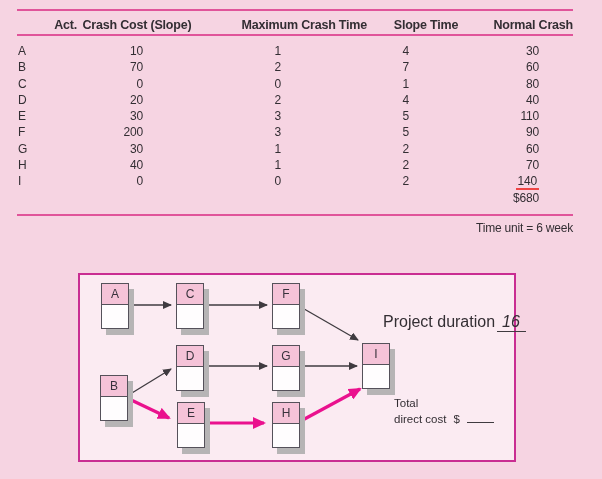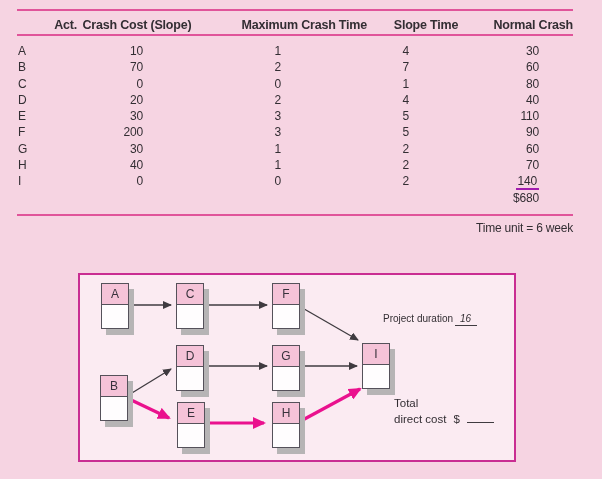--- a/index.html
+++ b/index.html
@@ -27,42 +27,42 @@
   .hc3{text-align:center;padding-left:8px;}
   .hc4{text-align:right;}
   .tbody{position:absolute;top:43px;left:0;right:0;}
   .trow{height:16.3px;line-height:16.3px;font-size:12px;}
   .cell{white-space:nowrap;}
   .c0{text-align:left;padding-left:1px;}
   .c1{text-align:right;padding-right:54px;}
   .c2{text-align:right;padding-right:86px;}
   .c3{text-align:right;padding-right:68px;}
   .c4{text-align:right;padding-right:34px;}
-  .u-pink{border-bottom:2px solid #a21caf;padding:0 2px 0 2px;}
+  .u-pink{border-bottom:2px solid #ef4444;padding:0 2px 0 2px;}
   .total-row{position:absolute;top:191px;left:0;right:0;font-size:12px;line-height:14px;}
   .footnote{position:absolute;top:221px;right:0;font-size:12px;letter-spacing:-0.2px;}
   
   .diagram{
     position:absolute;left:78px;top:273px;width:434px;height:185px;
     background:#fbebf2;border:2px solid #c92d92;
   }
   #edges{position:absolute;left:0;top:0;width:434px;height:185px;}
   .edge-normal{stroke:#3f3b40;stroke-width:1.3;}
   .edge-critical{stroke:#ea118e;stroke-width:3.2;}
   .node{
     position:absolute;width:26px;height:44px;border:1px solid#55515a;
     box-shadow:5px 6px 0 0 #b6b4b5;background:#fff;
   }
   .node-top{
     height:20px;background:#f5c3d8;border-bottom:1px solid #55515a;
     display:flex;align-items:center;justify-content:center;
     font-size:12px;color:#38323c;
   }
   .node-bottom{height:23px;background:#fffdfe;}
-  .duration-label{position:absolute;left:303px;top:38px;font-size:10px;white-space:nowrap;}
+  .duration-label{position:absolute;left:303px;top:38px;font-size:16px;white-space:nowrap;}
   .duration-value{
     font-style:italic;border-bottom:1.3px solid #3f3b40;
     padding:0 6px 1px 5px;margin-left:2px;
   }
   .cost-label{position:absolute;left:303px;top:122px;font-size:11.5px;line-height:13.5px;margin-left:11px;}
   .blank{
     display:inline-block;width:27px;height:11px;margin-left:7px;
     border-bottom:1.3px solid #3f3b40;vertical-align:baseline;
   }
   .currency{margin-left:7px;}

